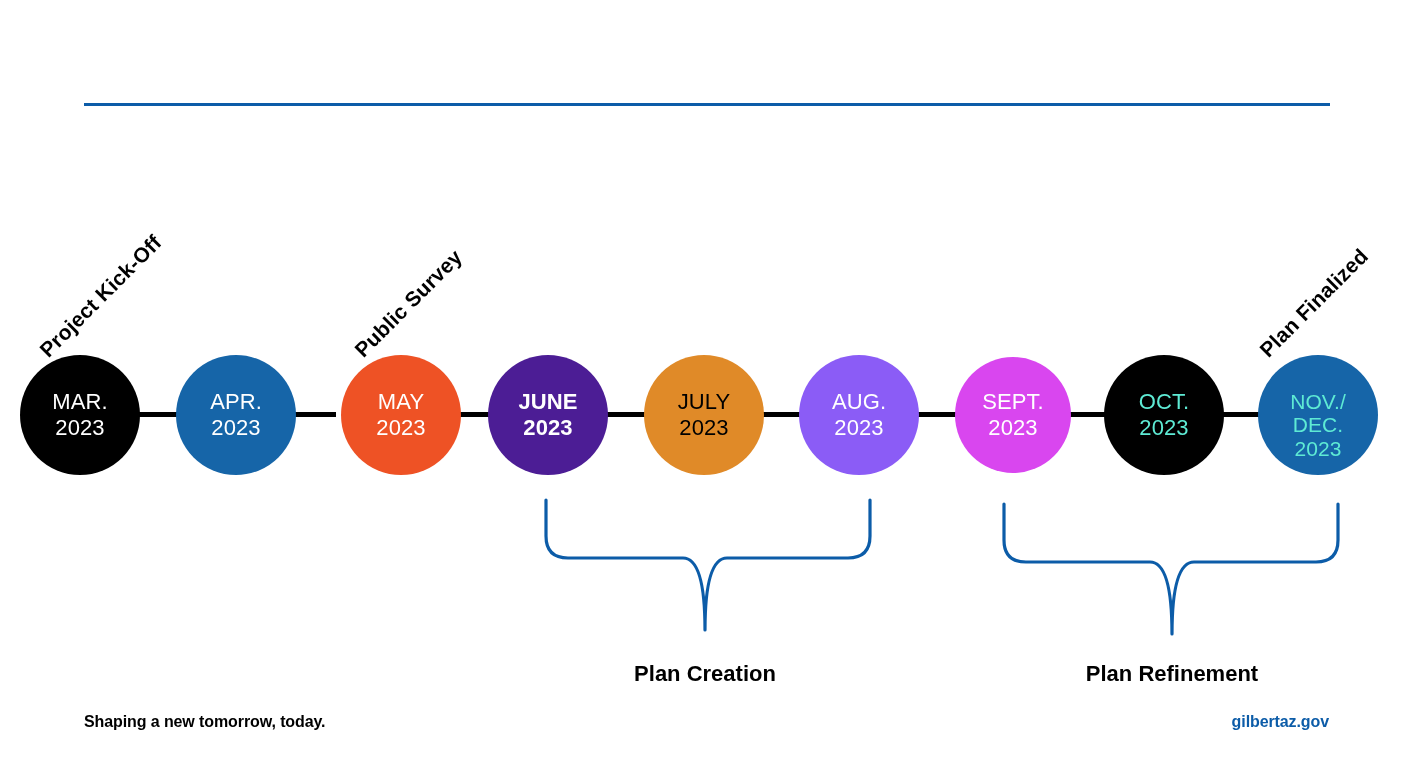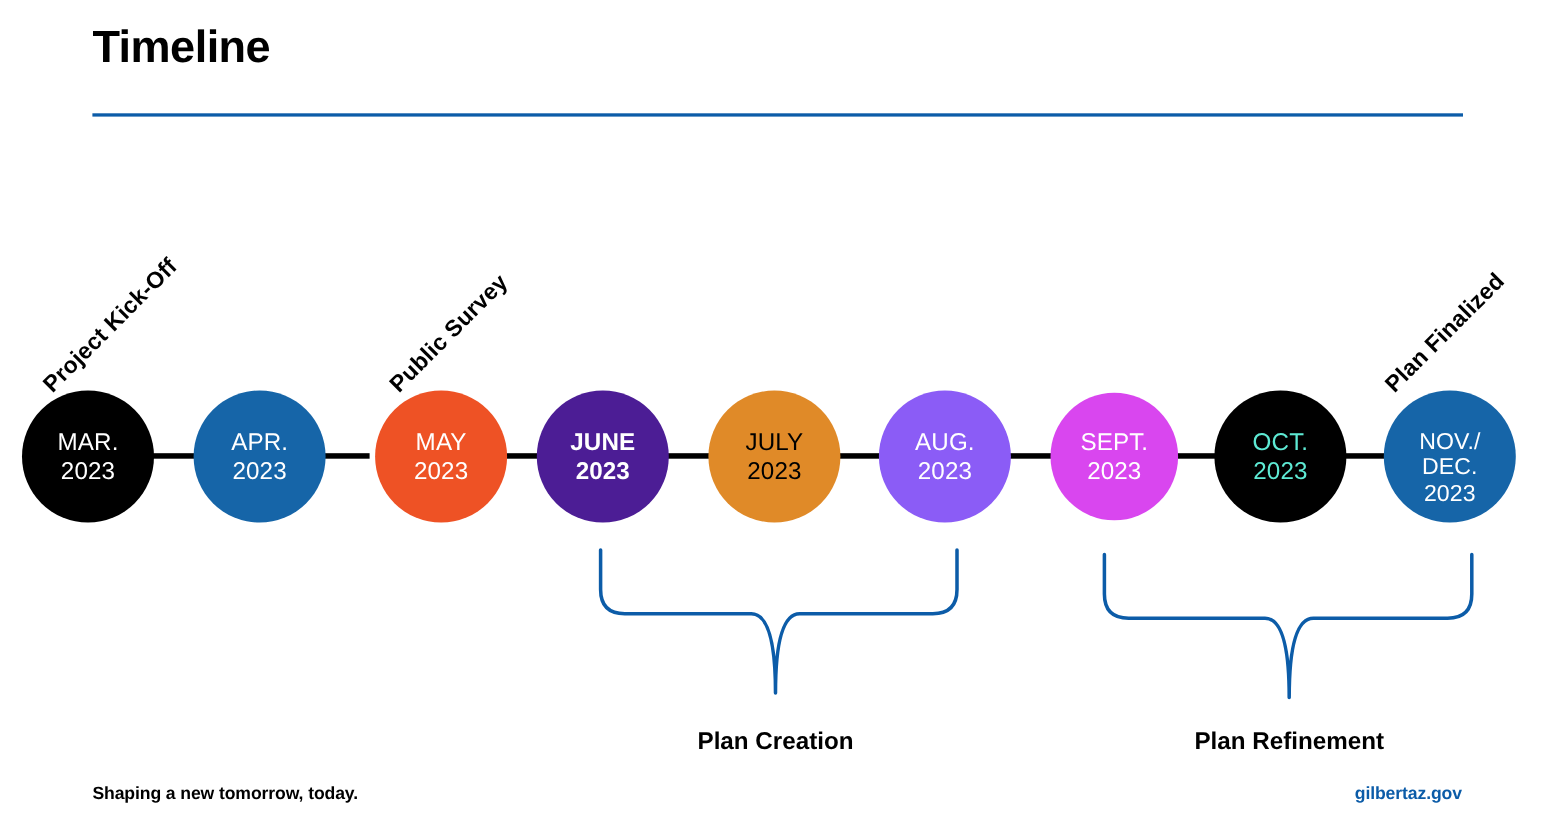--- a/index.html
+++ b/index.html
@@ -130,21 +130,20 @@
     font-weight: bold;
     color: #0c5ca8;
     letter-spacing: -0.1px;
   }
 </style>
 </head>
 <body>
 
 <div id="slide">
 
-  <div id="page-title">Timeline</div>
   <div id="title-rule"></div>
 
   <div id="timeline">
       <div class="connector" style="left: 136px; width: 44px; background: rgb(0, 0, 0);"></div>
       <div class="connector" style="left: 292px; width: 44px; background: rgb(0, 0, 0);"></div>
       <div class="connector" style="left: 448px; width: 44px; background: rgb(0, 0, 0);"></div>
       <div class="connector" style="left: 604px; width: 44px; background: rgb(0, 0, 0);"></div>
       <div class="connector" style="left: 760px; width: 43px; background: rgb(0, 0, 0);"></div>
       <div class="connector" style="left: 915px; width: 44px; background: rgb(0, 0, 0);"></div>
       <div class="connector" style="left: 1067px; width: 41px; background: rgb(0, 0, 0);"></div>
@@ -175,21 +174,21 @@
       </div>
       <div class="node" style="left: 955px; top: 357px; width: 116px; height: 116px; background: #d946ef;">
         <span class="node-label" style="color: rgb(255, 255, 255);">SEPT.
 2023</span>
       </div>
       <div class="node" style="left: 1104px; top: 355px; width: 120px; height: 120px; background: rgb(0, 0, 0);">
         <span class="node-label" style="color: #5eead4;">OCT.
 2023</span>
       </div>
       <div class="node compact" style="left: 1258px; top: 355px; width: 120px; height: 120px; background: rgb(22, 101, 168);">
-        <span class="node-label" style="color: #ffffff; margin-top: 20px;">NOV./
+        <span class="node-label" style="color: #5eead4; margin-top: 20px;">NOV./
 DEC.
 2023</span>
       </div>
       <div class="milestone" style="left: 52px; top: 338px; transform: rotate(-45deg);">Project Kick-Off</div>
       <div class="milestone" style="left: 367px; top: 338px; transform: rotate(-45deg);">Public Survey</div>
       <div class="milestone" style="left: 1272px; top: 338px; transform: rotate(-45deg);">Plan Finalized</div>
       <svg class="brace-svg" width="324" height="136" viewBox="0 0 324 136" style="left: 546px; top: 500px;">
         <path class="brace-path" d="M 0 0 L 0 36 Q 0 58 22 58 L 137 58 Q 159 58 159 130 Q 159 58 181 58 L 302 58 Q 324 58 324 36 L 324 0" stroke="#0c5ca8"></path>
       </svg>
       <div class="phase-caption" style="left: 705px; top: 661px;">Plan Creation</div>

